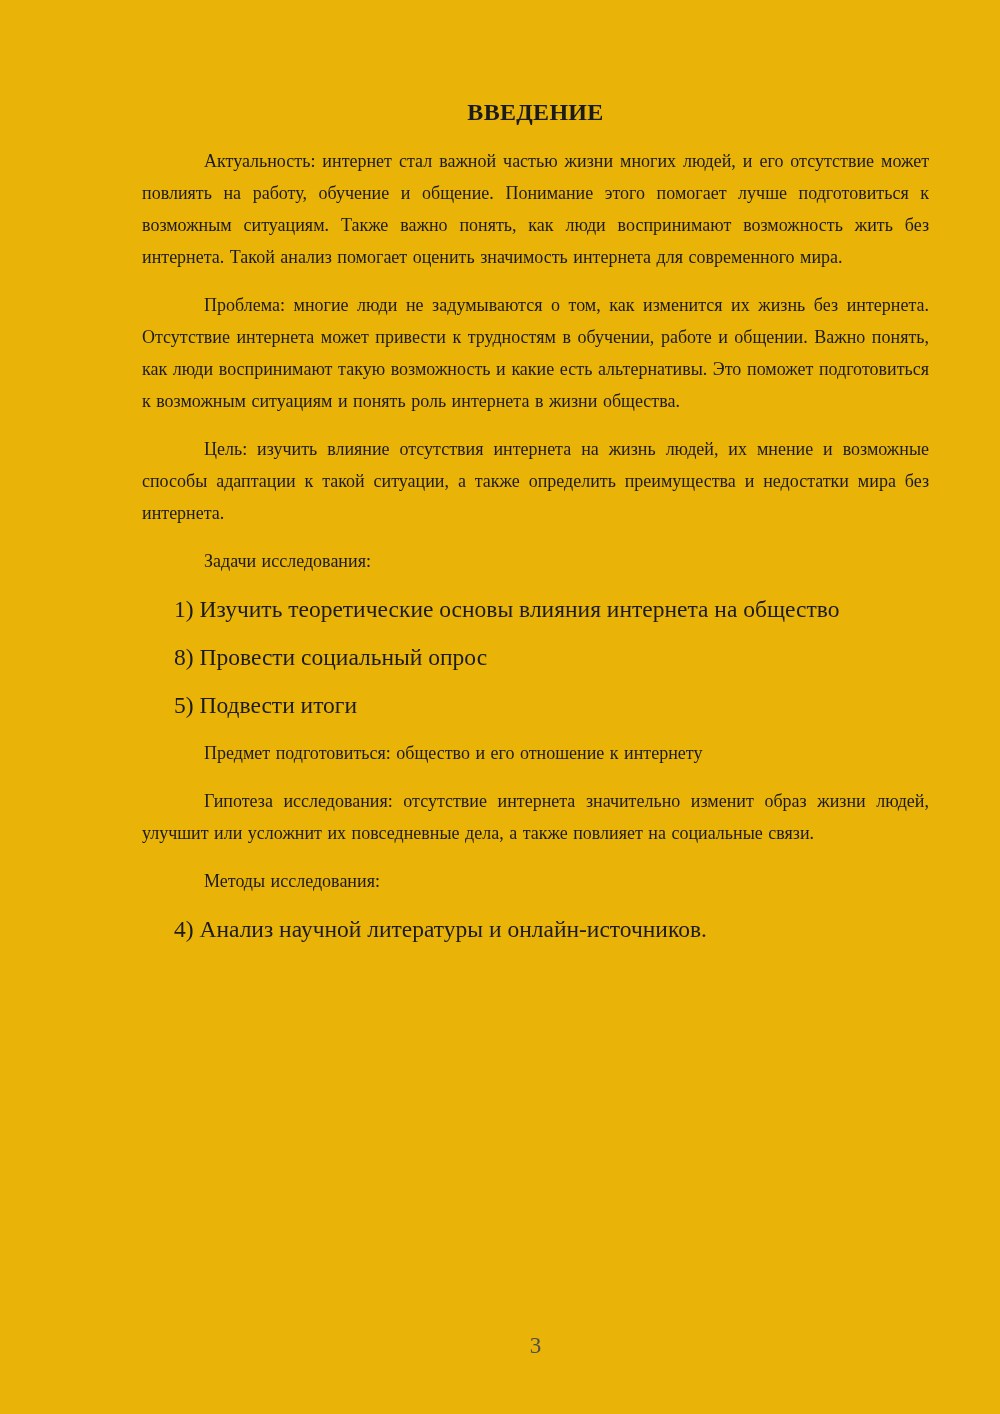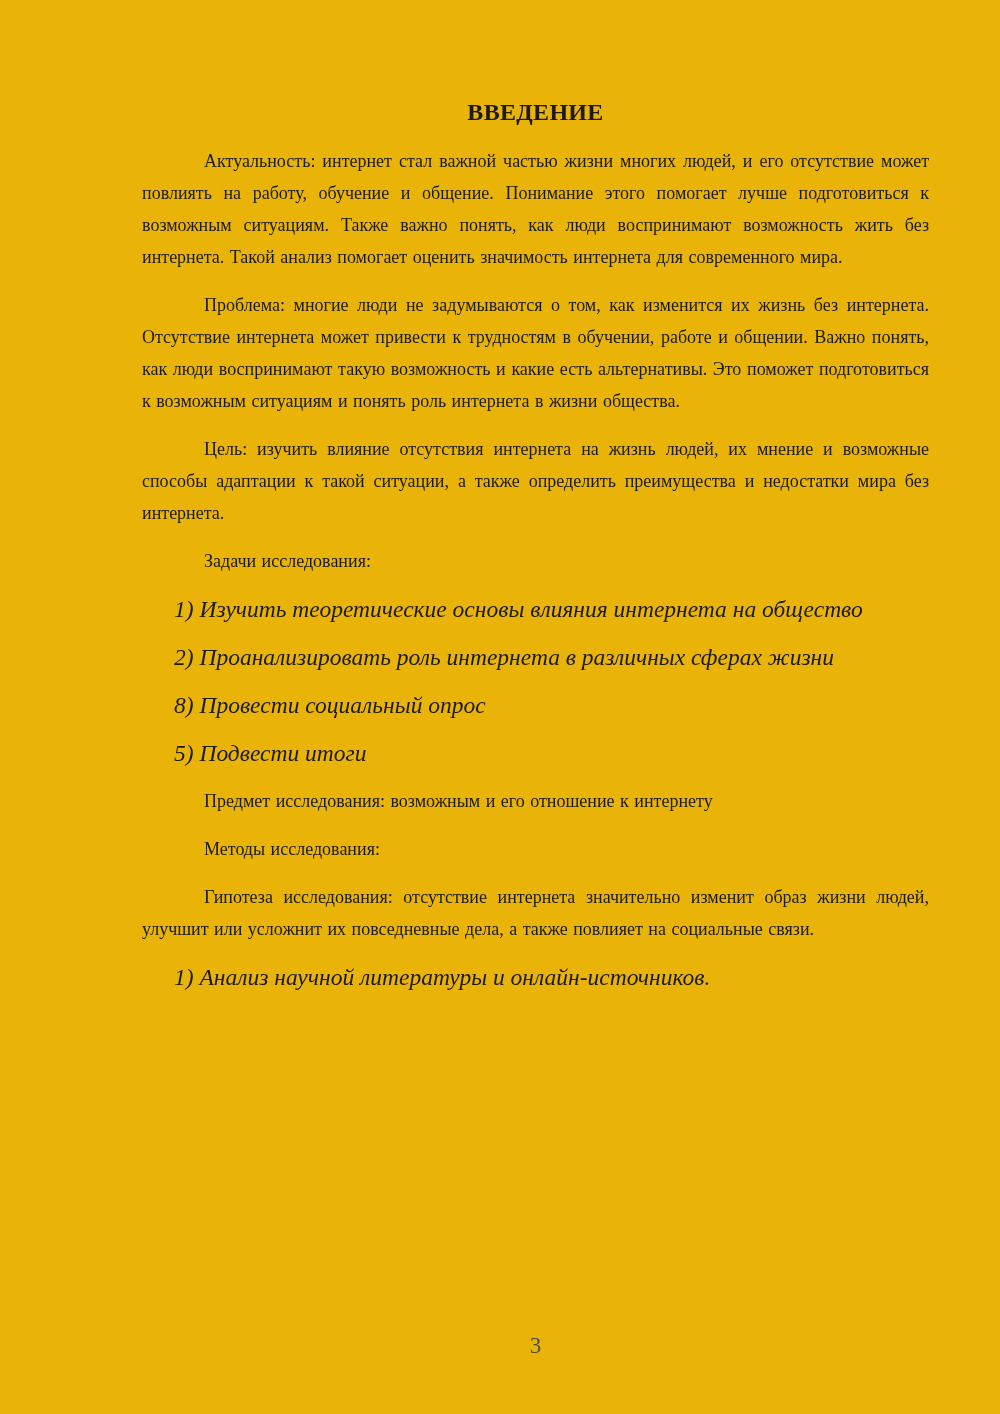--- a/index.html
+++ b/index.html
@@ -38,21 +38,20 @@
     text-align: justify;
     text-indent: 62px;
     word-spacing: 1px;
   }
   .list-item {
     margin: 0 0 16px 0;
     font-size: 23.5px;
     line-height: 32px;
     text-align: left;
     padding-left: 32px;
-    font-style: italic;
   }
   .page-number {
     position: absolute;
     top: 1330px;
     left: 142px;
     width: 787px;
     text-align: center;
     font-size: 23px;
     line-height: 32px;
     color: #4e4e4e;
@@ -69,32 +68,31 @@
     <p class="para">Актуальность: интернет стал важной частью жизни многих людей, и его отсутствие может повлиять на работу, обучение и общение. Понимание этого помогает лучше подготовиться к возможным ситуациям. Также важно понять, как люди воспринимают возможность жить без интернета. Такой анализ помогает оценить значимость интернета для современного мира.</p>
 
     <p class="para">Проблема: многие люди не задумываются о том, как изменится их жизнь без интернета. Отсутствие интернета может привести к трудностям в обучении, работе и общении. Важно понять, как люди воспринимают такую возможность и какие есть альтернативы. Это поможет подготовиться к возможным ситуациям и понять роль интернета в жизни общества.</p>
 
     <p class="para">Цель: изучить влияние отсутствия интернета на жизнь людей, их мнение и возможные способы адаптации к такой ситуации, а также определить преимущества и недостатки мира без интернета.</p>
 
     <p class="para">Задачи исследования:</p>
 
     <div class="list-item">1) Изучить теоретические основы влияния интернета на общество</div>
 
-    <div class="list-item">2) Проанализировать роль интернета в различных сферах жизни</div>
 
 
     <div class="list-item">8) Провести социальный опрос</div>
 
     <div class="list-item">5) Подвести итоги</div>
 
 
-    <p class="para">Предмет исследования: возможным и его отношение к интернету</p>
+    <p class="para">Предмет подготовиться: общество и его отношение к интернету</p>
+
+    <p class="para">Гипотеза исследования: отсутствие интернета значительно изменит образ жизни людей, улучшит или усложнит их повседневные дела, а также повлияет на социальные связи.</p>
 
     <p class="para">Методы исследования:</p>
 
-    <p class="para">Гипотеза исследования: отсутствие интернета значительно изменит образ жизни людей, улучшит или усложнит их повседневные дела, а также повлияет на социальные связи.</p>
-
-    <div class="list-item">1) Анализ научной литературы и онлайн-источников.</div>
+    <div class="list-item">4) Анализ научной литературы и онлайн-источников.</div>
 
   </div>
 
   <div class="page-number">3</div>
 </div>
 
 </body></html>

